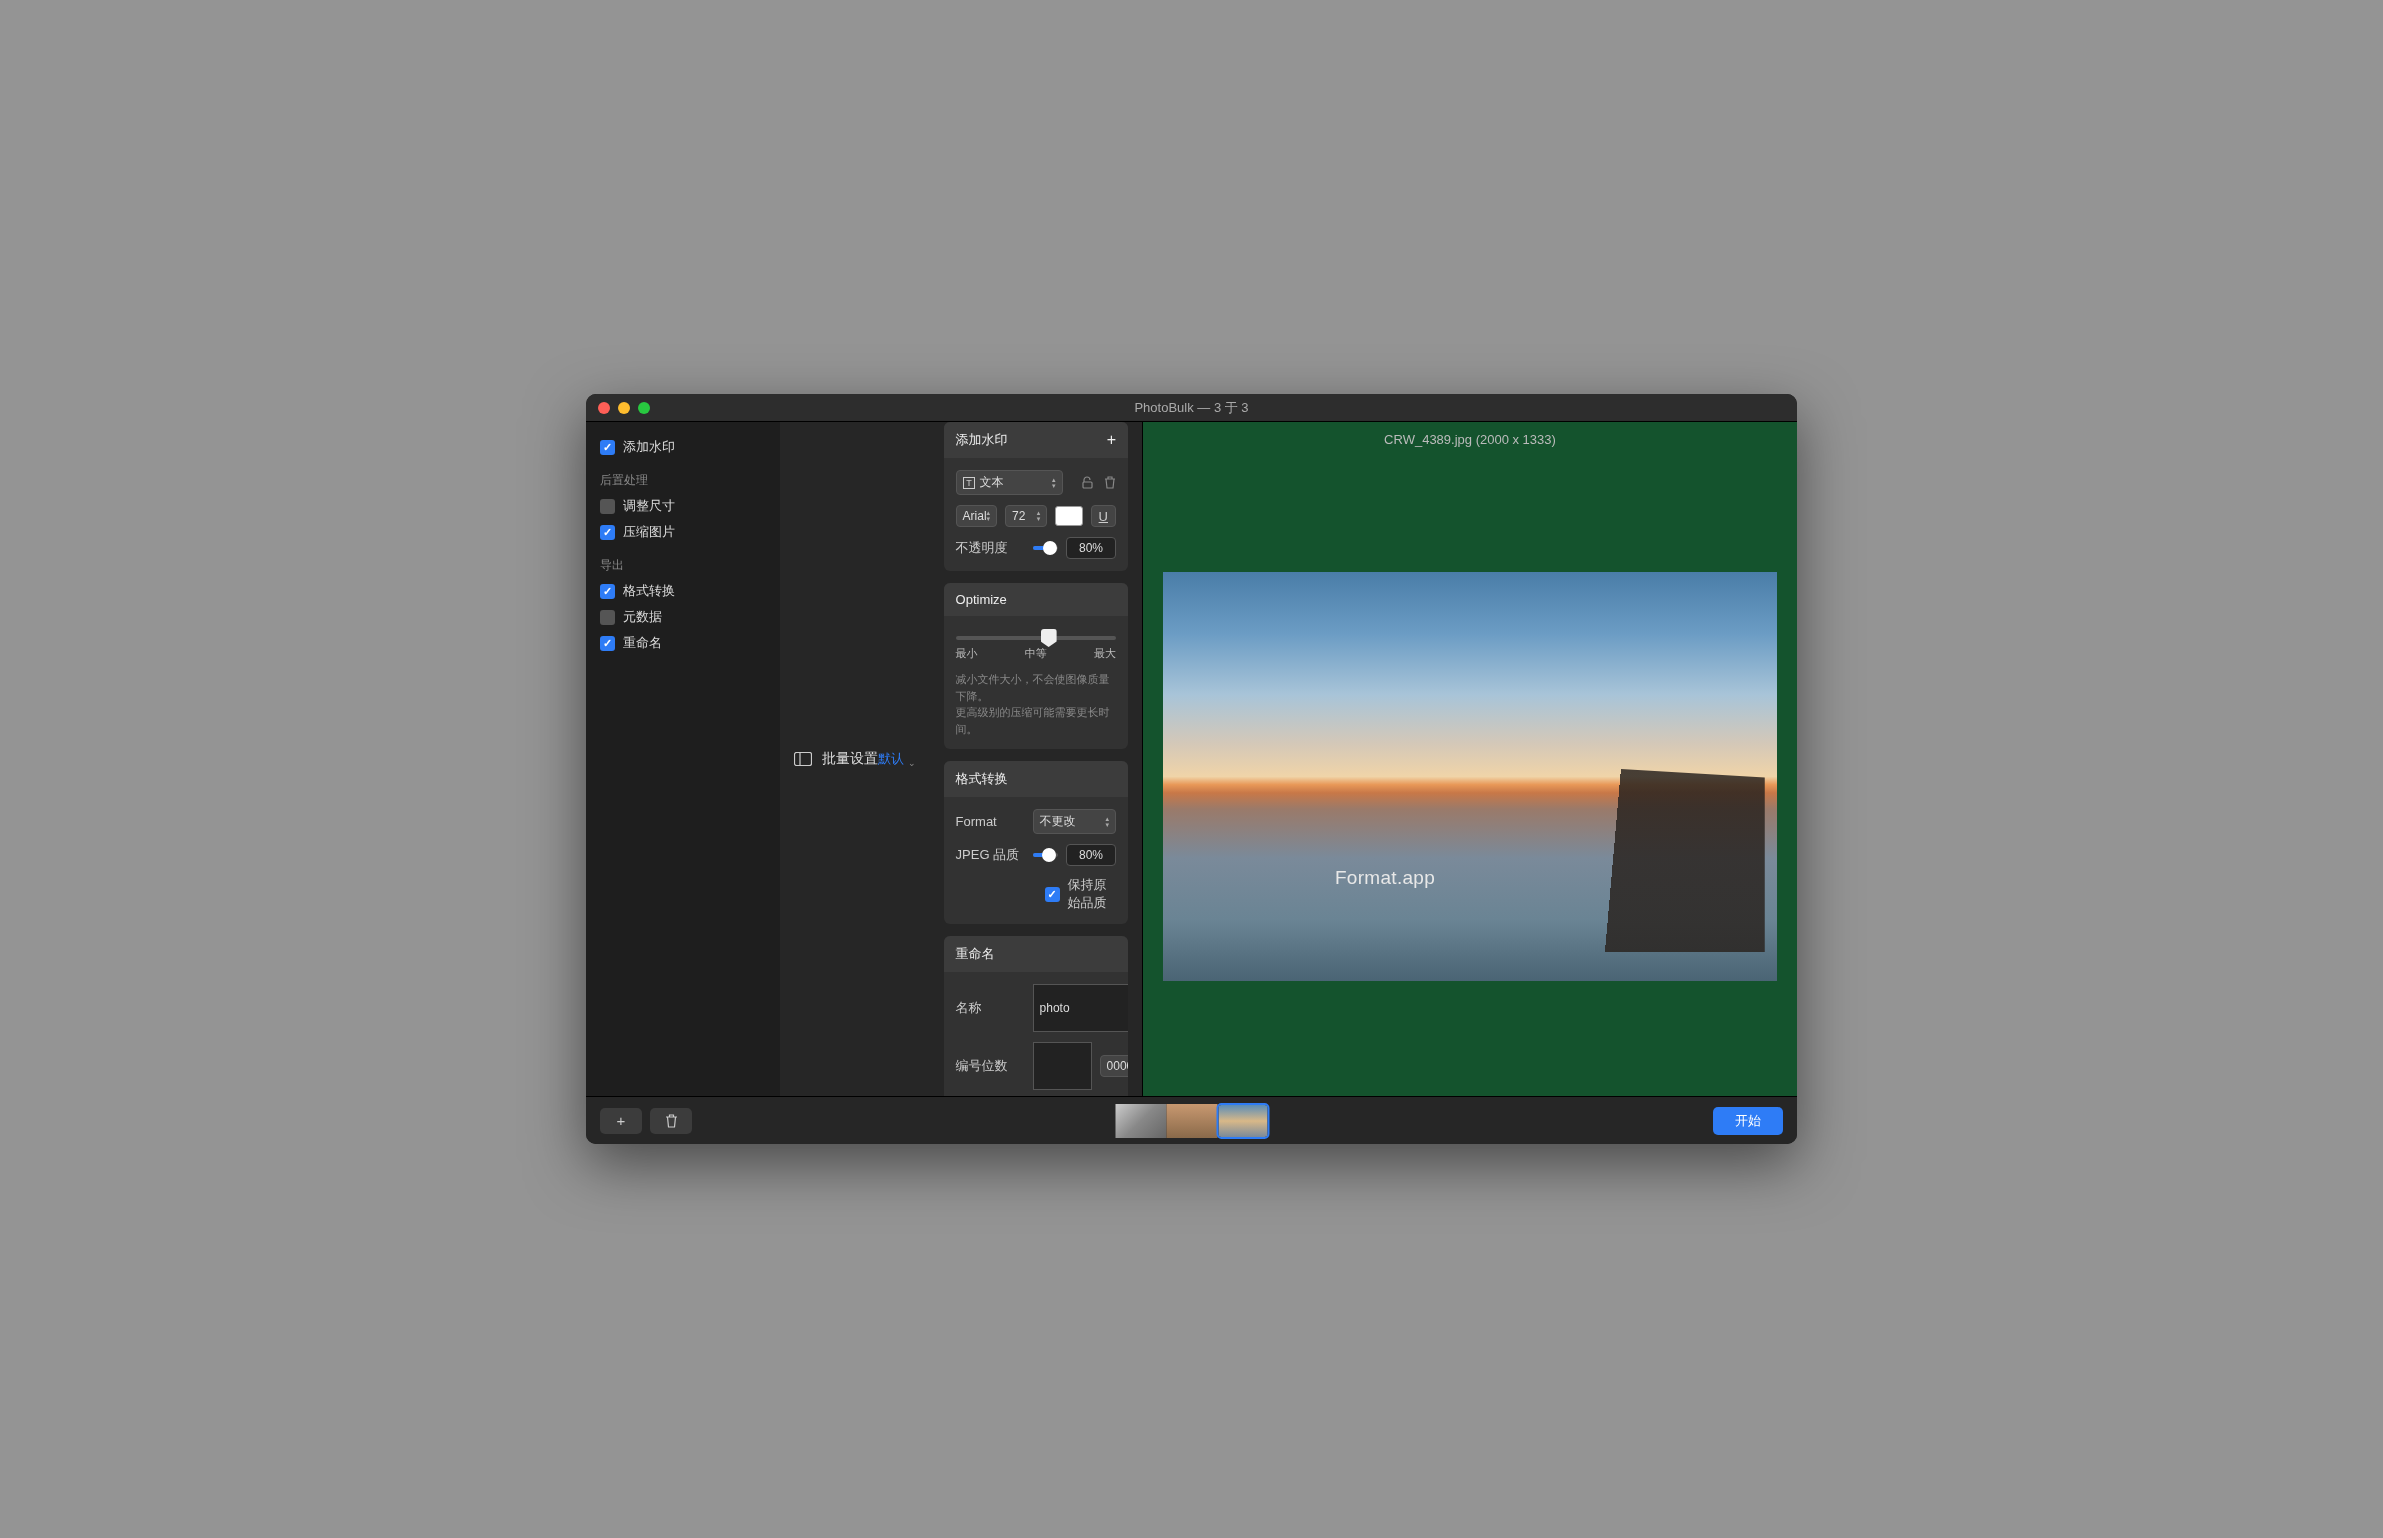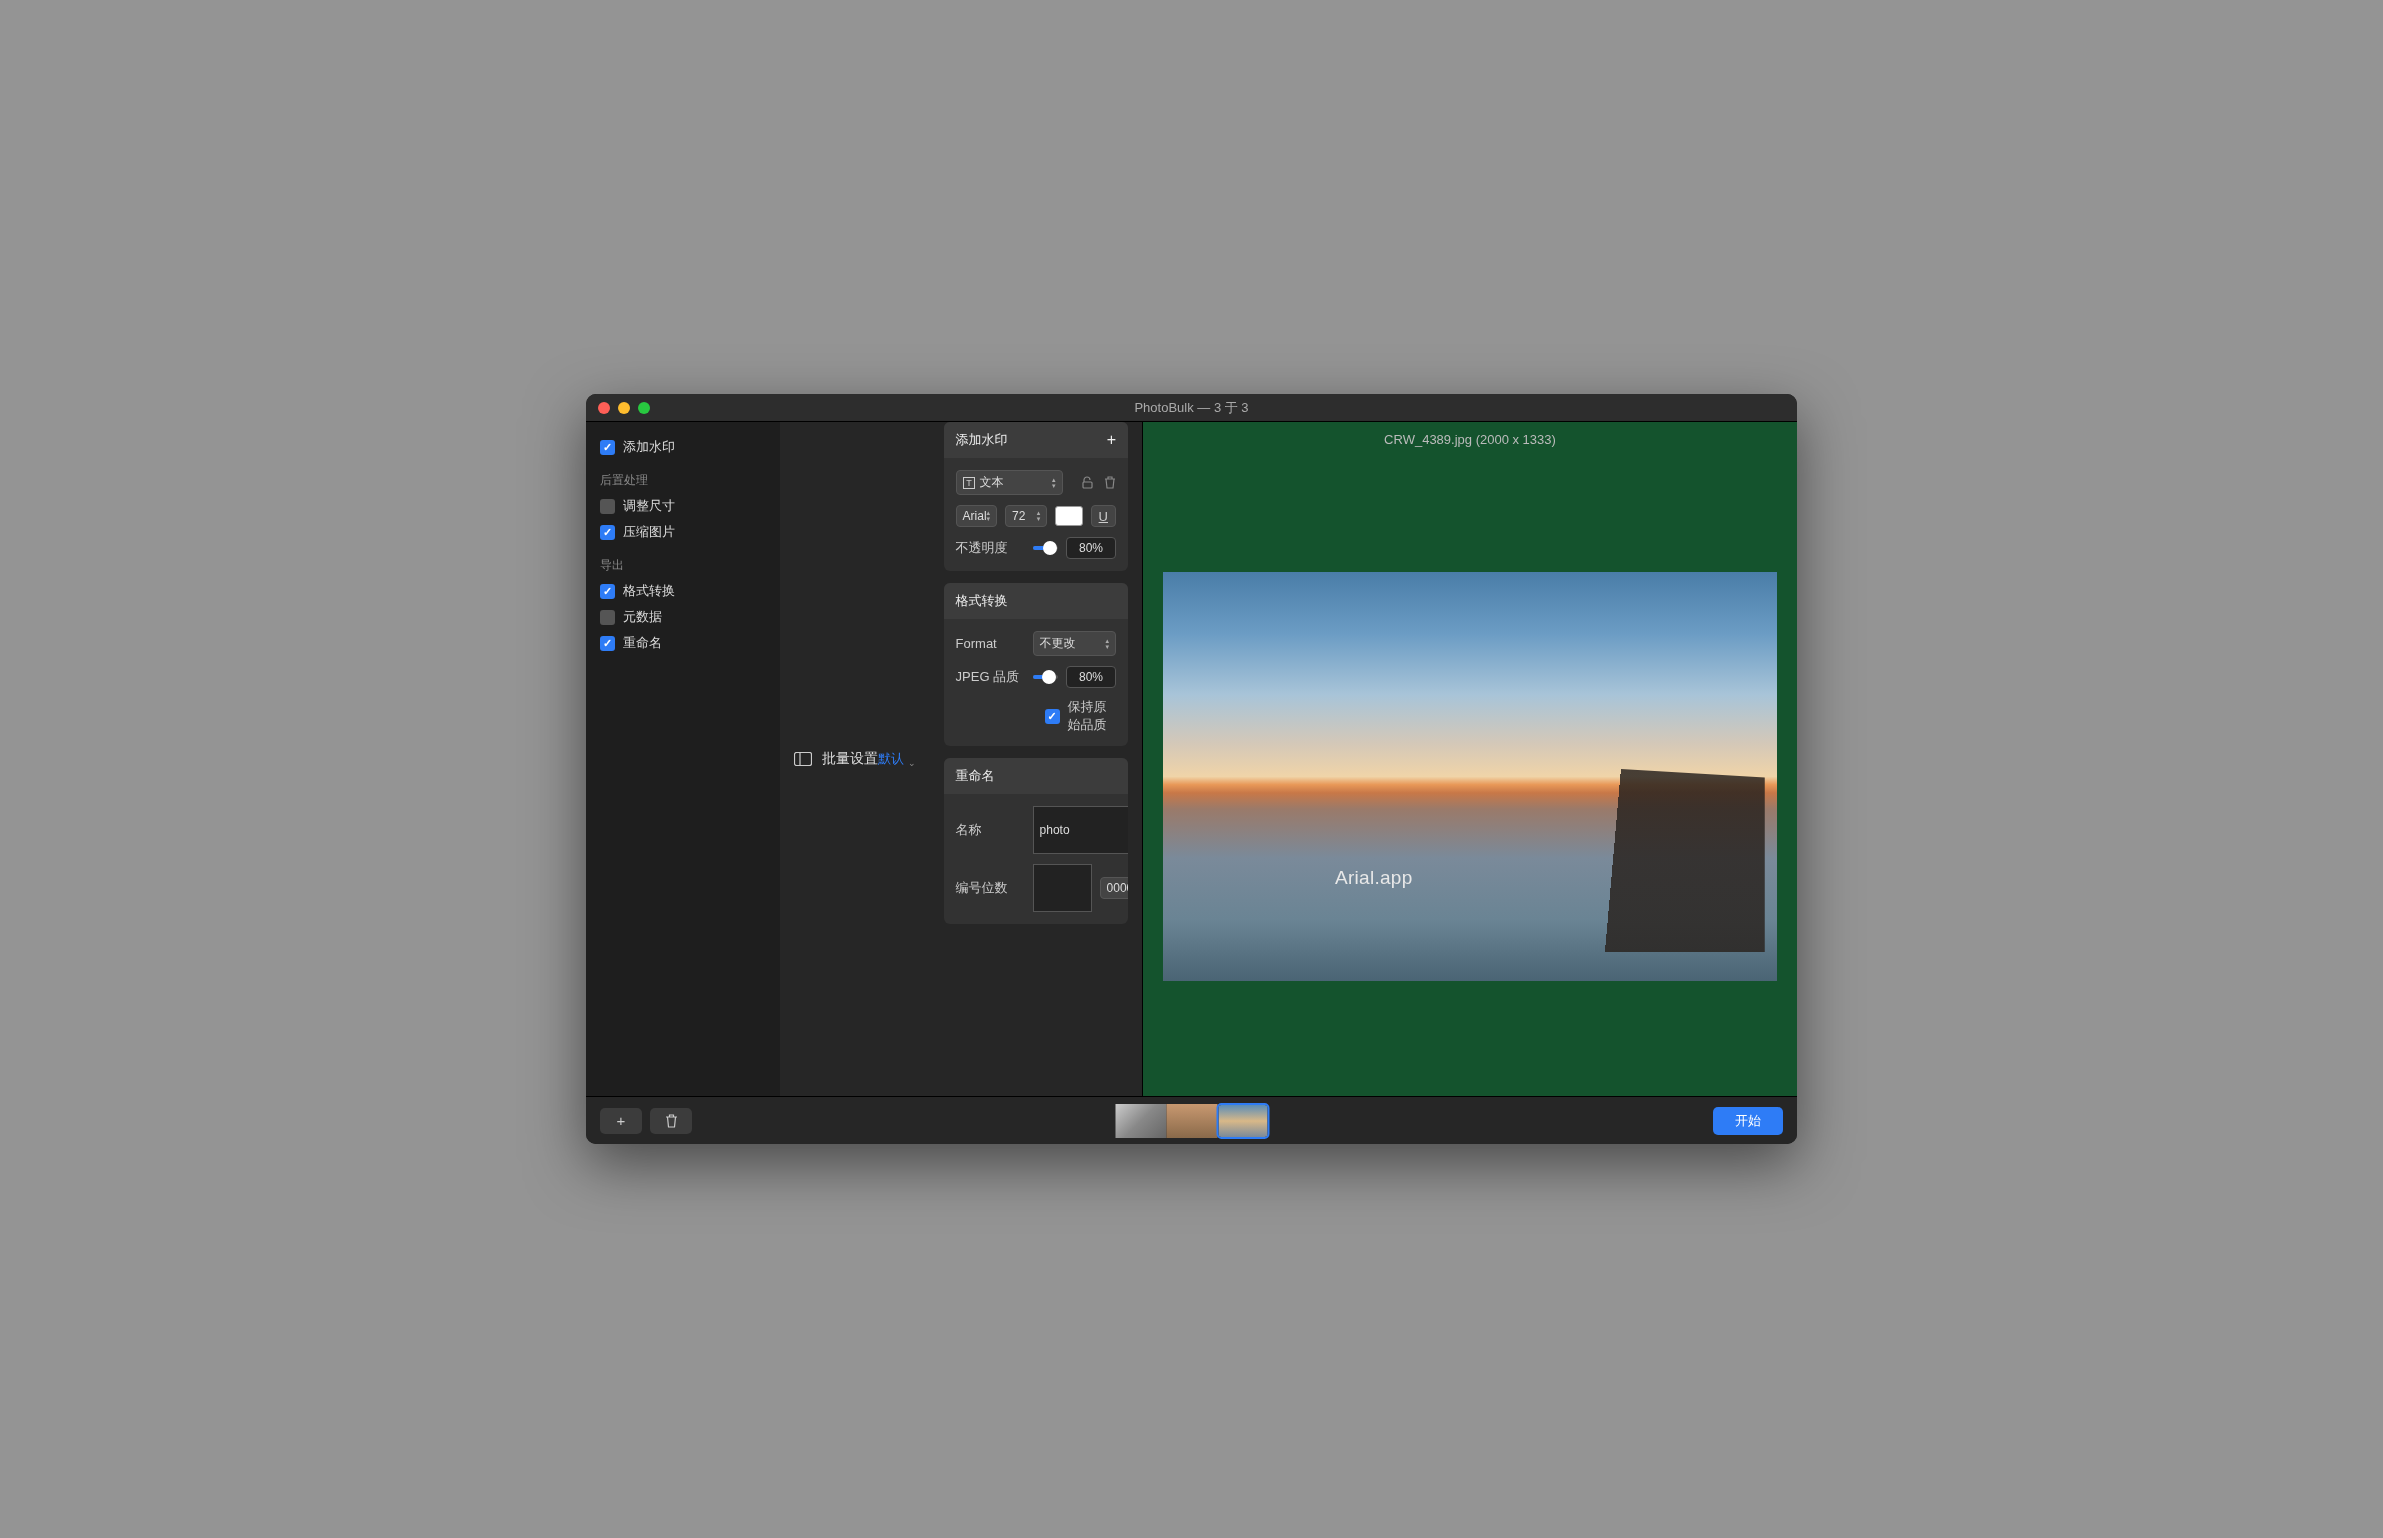--- a/index.html
+++ b/index.html
@@ -184,20 +184,37 @@
               <span class="lbl">不透明度</span>
               <div class="slider">
                 <div class="slider-fill" style="width:70%"></div>
                 <div class="slider-thumb" style="left:70%"></div>
               </div>
               <div class="pct">80%</div>
             </div>
           </div>
         </div>
 
+        <div class="panel">
+          <div class="panelhdr">
+            <span>Optimize</span>
+          </div>
+          <div class="panelbody">
+            <div class="optslider">
+              <div class="optslider-thumb" style="left:58%"></div>
+            </div>
+            <div class="optlabels">
+              <span>最小</span>
+              <span>中等</span>
+              <span>最大</span>
+            </div>
+            <div class="desc">减小文件大小，不会使图像质量下降。</div>
+            <div class="desc">更高级别的压缩可能需要更长时间。</div>
+          </div>
+        </div>
 
         <div class="panel">
           <div class="panelhdr">
             <span>格式转换</span>
           </div>
           <div class="panelbody">
             <div class="row">
               <span class="lbl">Format</span>
               <div class="sel" style="width:139px">
                 <span>不更改</span>
@@ -252,21 +269,21 @@
           </div>
         </div>
       </div>
     </div>
 
     <div class="preview">
       <div class="previewhdr">CRW_4389.jpg (2000 x 1333)</div>
       <div class="previewimg">
         <div class="imgbox">
           <div class="pier"></div>
-          <div class="wm">Arial.app</div>
+          <div class="wm">Format.app</div>
         </div>
       </div>
     </div>
   </div>
 
   <div class="footer">
     <div class="fbtn">+</div>
     <div class="fbtn">
       <svg width="13" height="14" viewBox="0 0 13 14">
           <path d="M1 3h11M4.5 3V1h4v2M2.5 3l1 10h6l1-10" fill="none" stroke="#ccc" stroke-width="1.2"></path>

